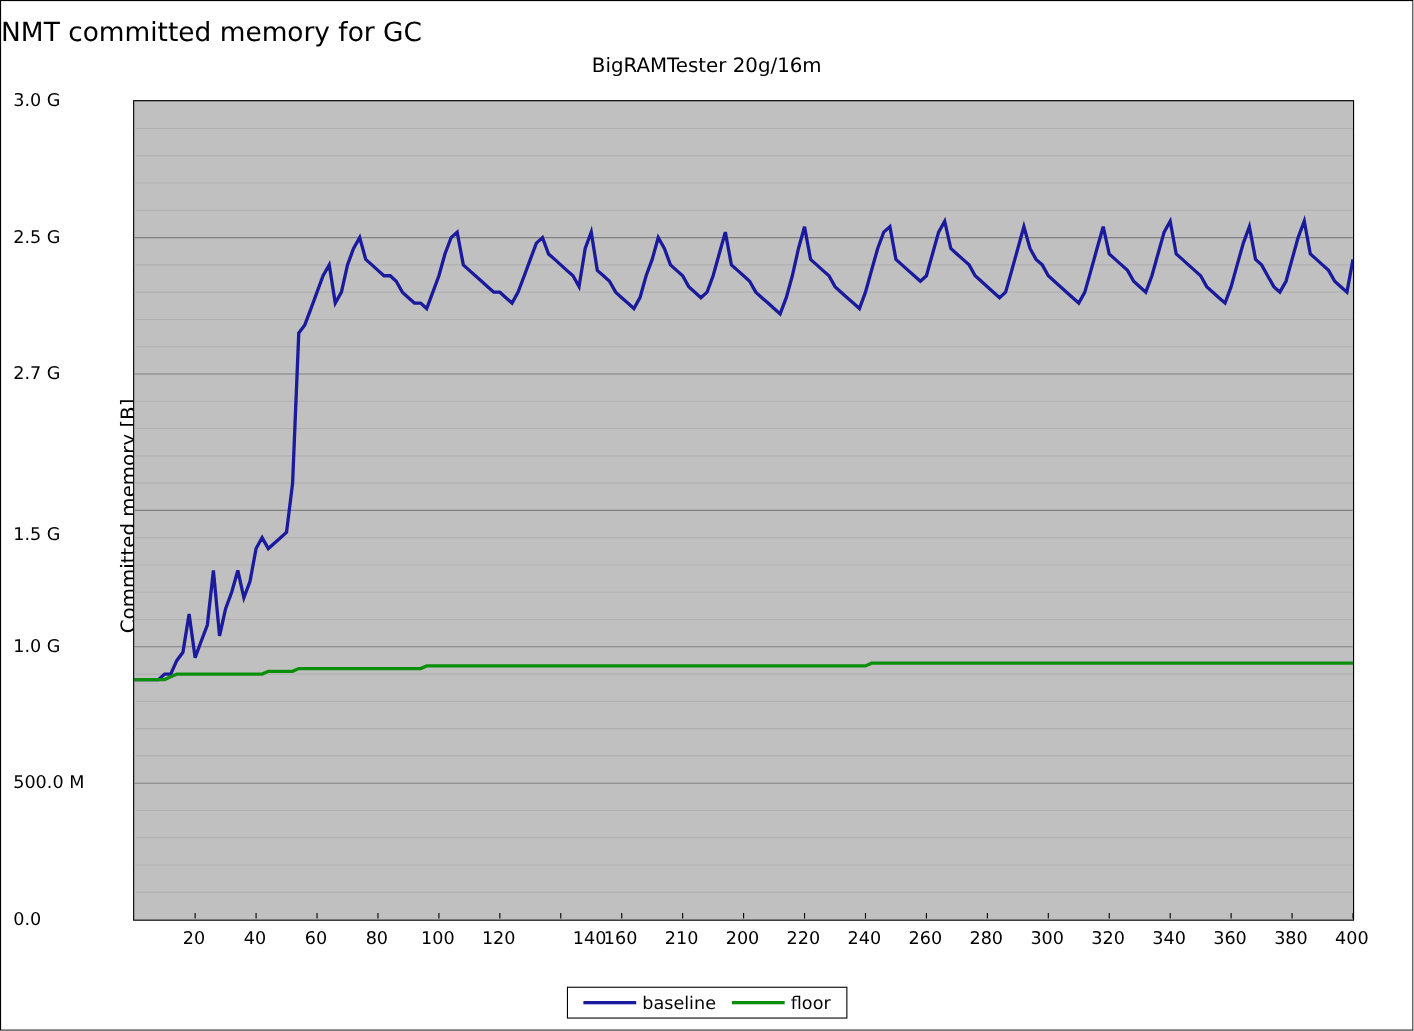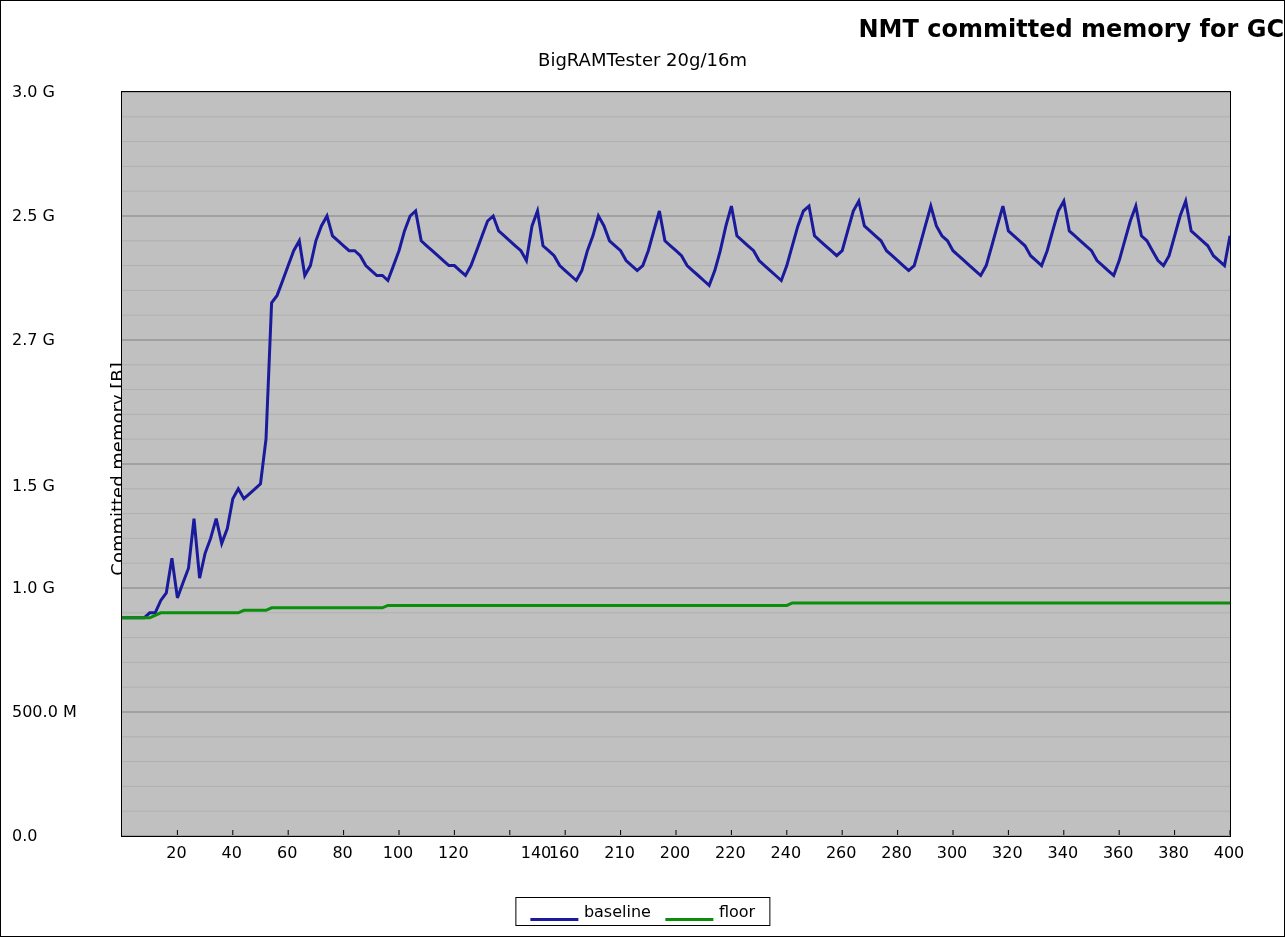--- a/index.html
+++ b/index.html
@@ -13,22 +13,22 @@
     width: 1285px;
     height: 937px;
     border: 1px solid #000;
     position: relative;
     background: #fff;
   }
   .title {
     position: absolute;
     left: 0; right: 0;
     top: 14px;
-    text-align: right;
-    font-weight: bold;
+    text-align: left;
+    font-weight: normal;
     font-size: 24px;
   }
   .subtitle {
     position: absolute;
     left: 0; right: 0;
     top: 48px;
     text-align: center;
     font-size: 18px;
   }
   .plot {
@@ -101,21 +101,21 @@
   .legend .swatch {
     display: inline-block;
     width: 48px;
     height: 0;
     border-top: 3px solid;
     vertical-align: middle;
     margin-right: 6px;
   }
   .legend .item {
     display: flex;
-    align-items: flex-end;
+    align-items: center;
   }
   .series-baseline { stroke: #1a1a9c; stroke-width: 3; fill: none; }
   .series-floor    { stroke: #0b8f0b; stroke-width: 3; fill: none; }
 </style>
 </head>
 <body>
 
 <div class="outer">
 
   <div class="title">NMT committed memory for GC</div>

